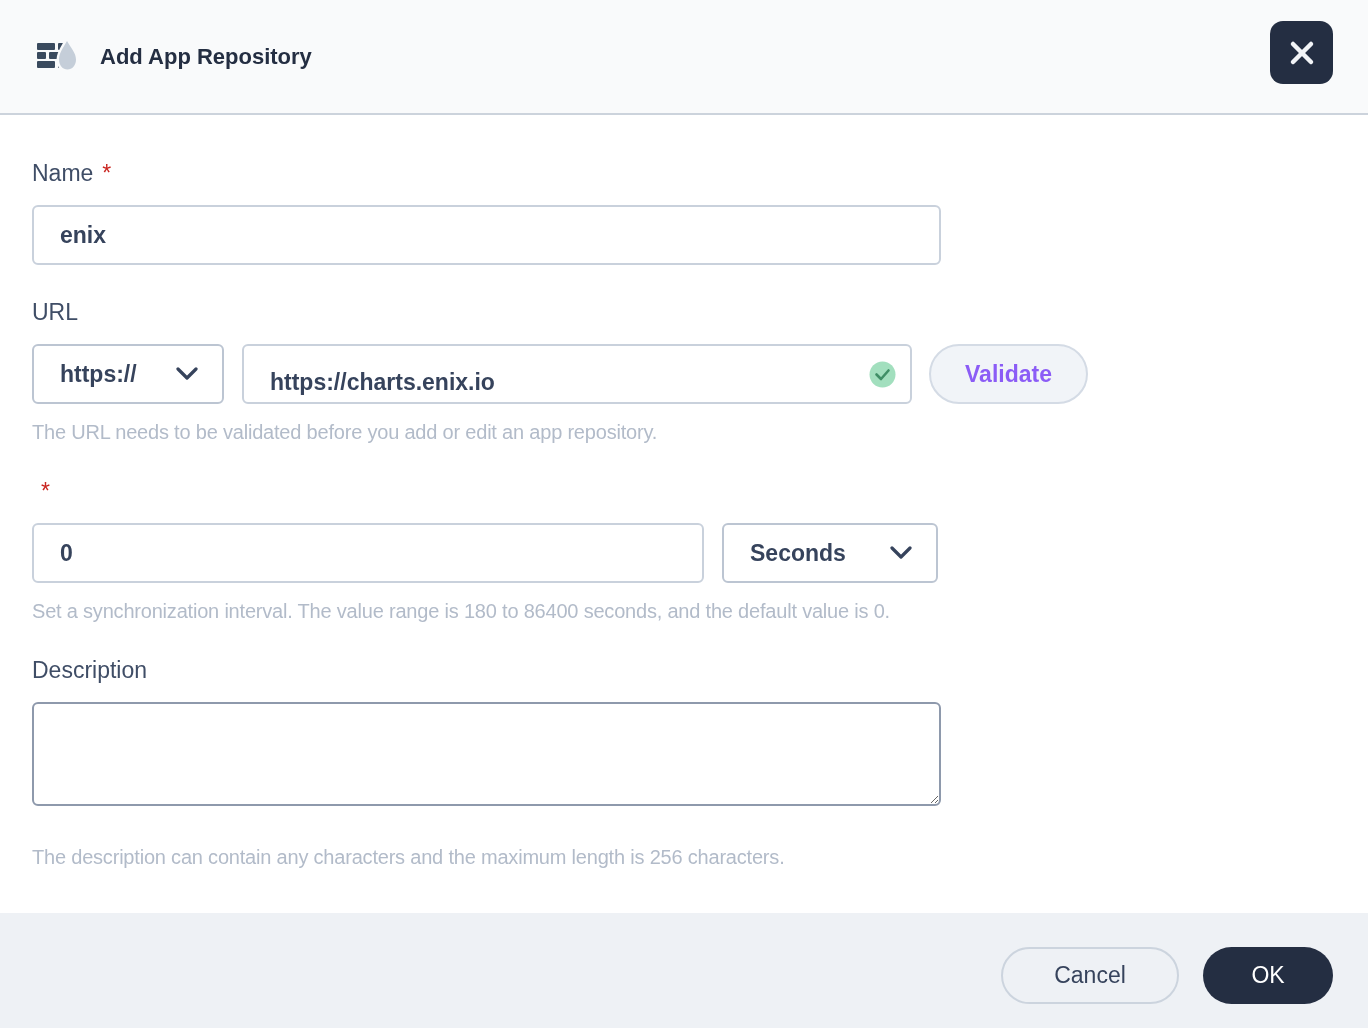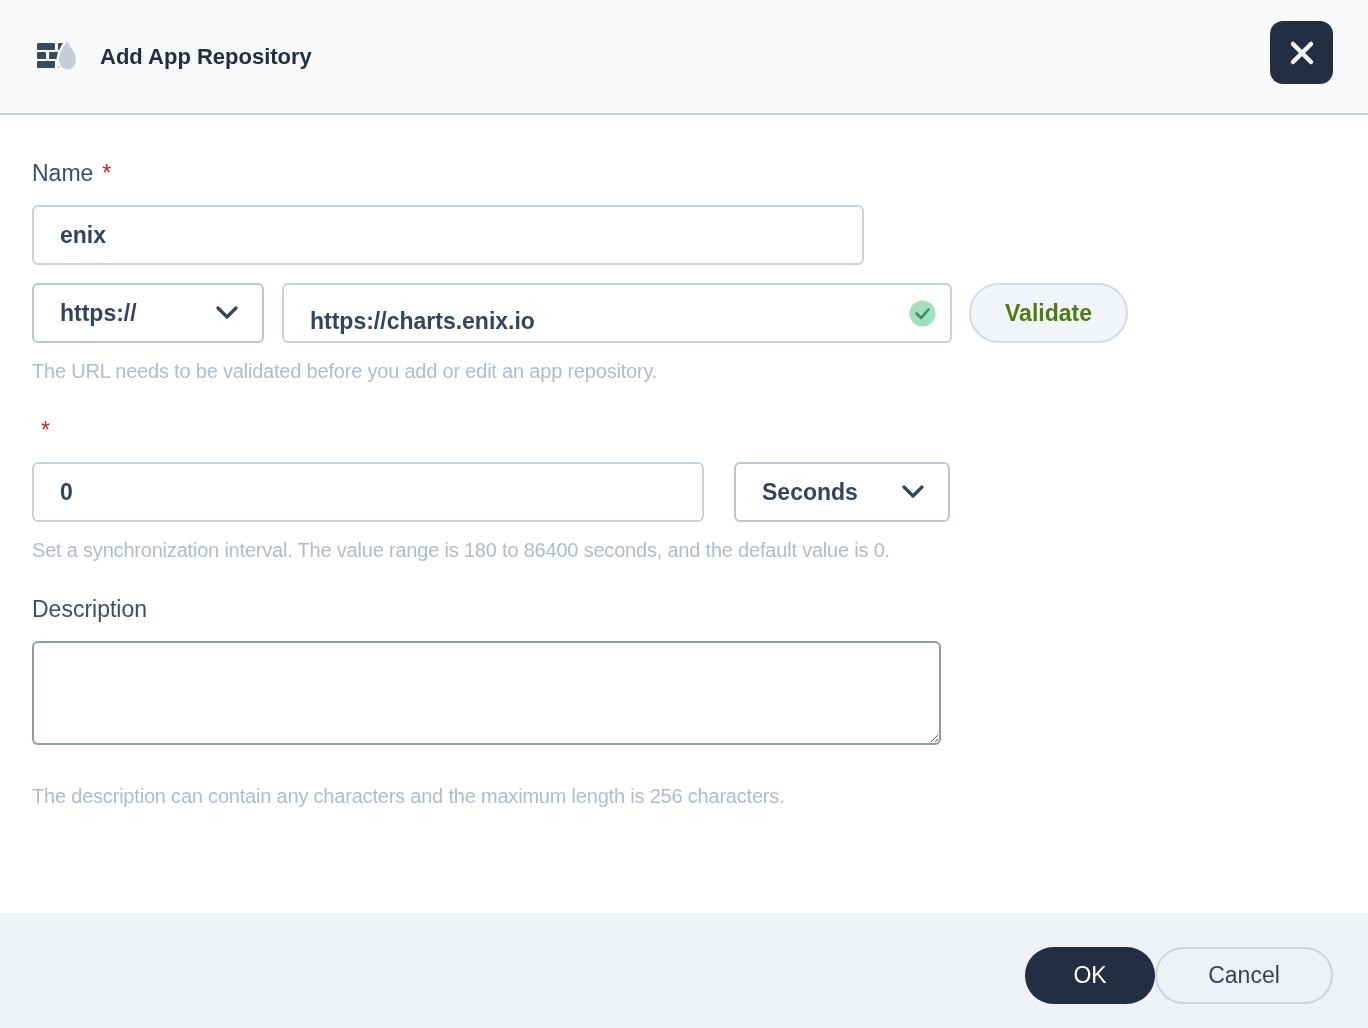--- a/index.html
+++ b/index.html
@@ -36,50 +36,50 @@
     margin-top: 34px; font-size: 23px; color: #3f4d66;
     display: flex; align-items: flex-start;
   }
   .field-label.first { margin-top: 45px; }
   .required-mark { color: #ca2621; margin-left: 9px; font-size: 23px; }
 
   .text-input, .input-wrap, .select-box, .validate-btn {
     height: 60px; border-radius: 6px; background: #ffffff;
   }
   .text-input {
-    border: 2px solid #c9d1dc; width: 832px; margin-top: 18px;
+    border: 2px solid #c9d1dc; width: 909px; margin-top: 18px;
     padding: 0 26px; font-family: inherit;
     font-size: 23px; font-weight: 700; color: #36435c; outline: none;
   }
   .row { display: flex; align-items: center; margin-top: 18px; }
   .select-box {
     border: 2px solid #bcc5d2; display: flex; align-items: center;
     justify-content: space-between; padding: 0 24px 0 26px; cursor: pointer;
   }
   .select-value { font-size: 23px; font-weight: 700; color: #36435c; }
   .chevron { flex: 0 0 auto; margin-left: 12px; }
-  .scheme-select { width: 232px; }
-  .unit-select { width: 216px; margin-left: 30px; }
+  .scheme-select { width: 192px; }
+  .unit-select { width: 216px; margin-left: 18px; }
 
   .input-wrap {
     border: 2px solid #c9d1dc; width: 670px; margin-left: 18px;
     display: flex; align-items: center; padding: 0 14px 0 0;
   }
   .input-wrap input {
     flex: 1 1 auto; border: none; outline: none; height: 100%;
     padding: 16px 10px 0 26px; font-family: inherit;
     font-size: 23px; font-weight: 700; color: #36435c; background: transparent;
     min-width: 0;
   }
   .valid-badge { flex: 0 0 auto; }
 
   .validate-btn {
     margin-left: 17px; width: 159px; height: 60px; border-radius: 30px;
     background: #f1f4f8; border: 2px solid #d4dbe5; cursor: pointer;
-    font-family: inherit; font-size: 23px; font-weight: 700; color: #4d7c0f;
+    font-family: inherit; font-size: 23px; font-weight: 700; color: #8b5cf6;
   }
 
   .sync-input { width: 672px; }
 
   .helper-text {
     display: block; margin-top: 17px; font-size: 20px; color: #b2bbc9;
     letter-spacing: -0.2px;
   }
   .desc-helper { margin-top: 36px; }
 
@@ -141,20 +141,23 @@
   <div class="modal-body">
 
     
     <div class="field-label first">
       <span>Name</span>
       <span class="required-mark">*</span>
     </div>
     <input class="text-input" type="text" value="enix" style="">
 
     
+    <div class="field-label">
+      <span>URL</span>
+    </div>
     <div class="row">
       <div class="select-box scheme-select">
         <span class="select-value">https://</span>
         <svg class="chevron" width="22" height="14" viewBox="0 0 22 14" aria-hidden="true">
           <polyline points="2,2 11,11 20,2" fill="none" stroke="#36435c" stroke-width="3.2" stroke-linecap="round" stroke-linejoin="round"></polyline>
         </svg>
       </div>
       <div class="input-wrap">
         <input type="text" value="https://charts.enix.io" style="">
         <svg class="valid-badge" width="27" height="27" viewBox="0 0 27 27" aria-hidden="true">
@@ -184,17 +187,17 @@
     
     <div class="field-label">
       <span>Description</span>
     </div>
     <textarea class="description-textarea" style=""></textarea>
     <span class="helper-text desc-helper">The description can contain any characters and the maximum length is 256 characters.</span>
 
   </div>
 
   <div class="modal-footer">
+    <button class="btn-pill cancel-btn">Cancel</button>
     <button class="btn-pill ok-btn">OK</button>
-    <button class="btn-pill cancel-btn">Cancel</button>
   </div>
 
 </div>
 
 </body></html>

